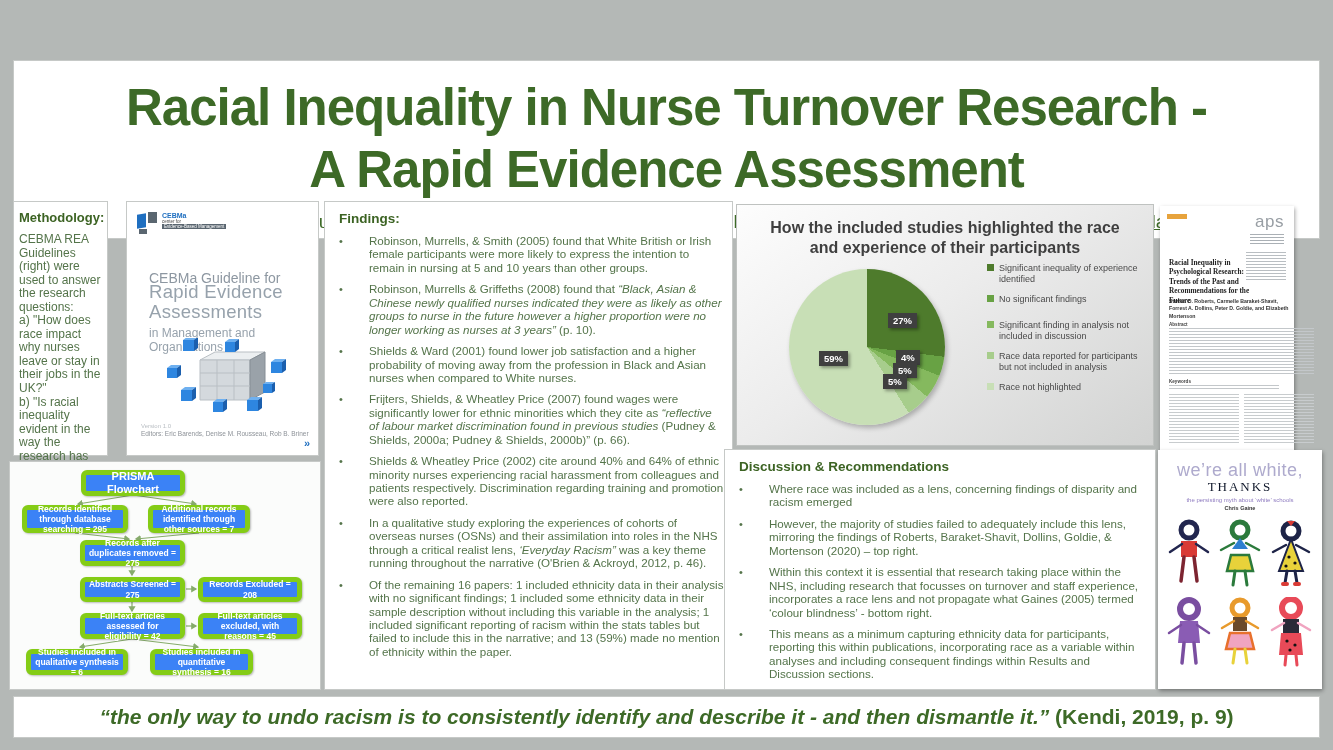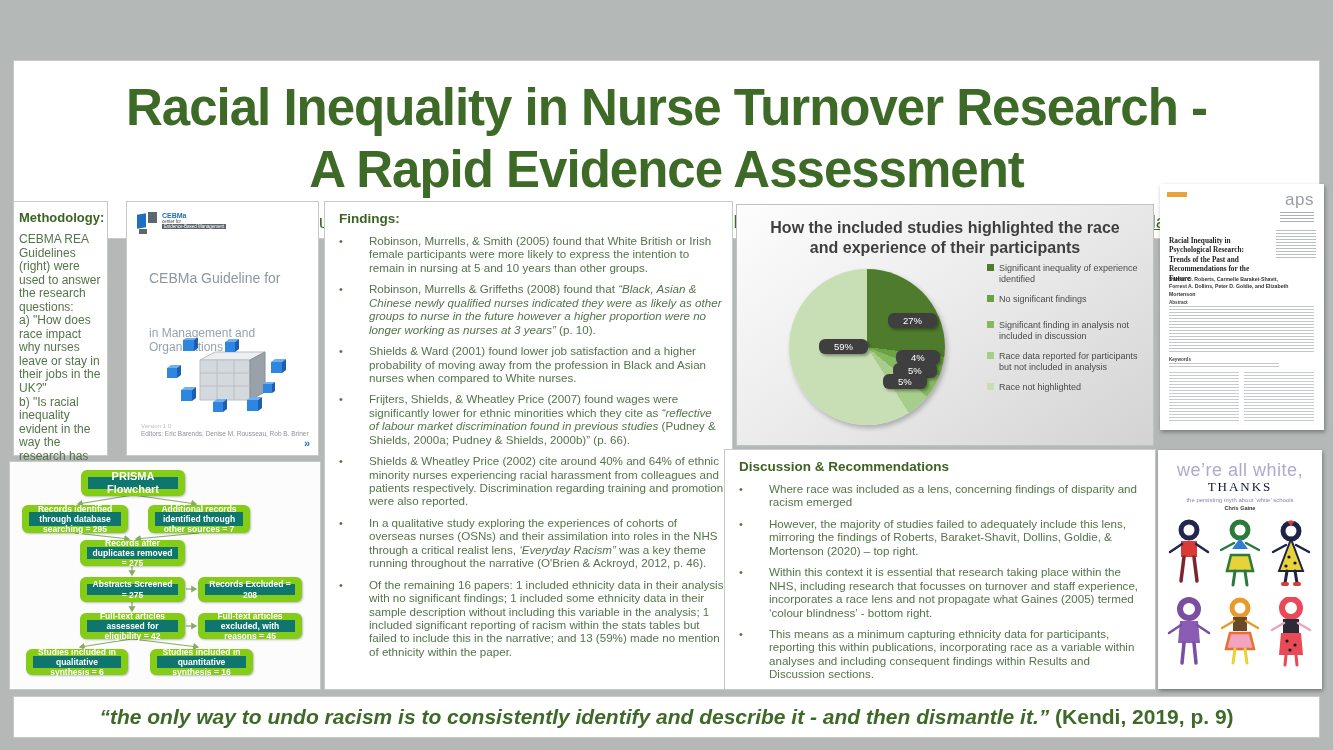--- a/index.html
+++ b/index.html
@@ -31,50 +31,50 @@
   .cebma-kicker{position:absolute;left:22px;top:68px;font-size:14px;color:#8d97a1;}
   .cebma-title{position:absolute;left:22px;top:80px;font-size:18.5px;line-height:1.1;color:#97a2ac;letter-spacing:.3px;}
   .cebma-sub{position:absolute;left:22px;top:124px;font-size:12px;color:#97a2ac;}
   .cebma-cube{position:absolute;left:28px;top:136px;}
   .cebma-version{position:absolute;left:14px;bottom:26px;font-size:6px;color:#b9bec3;}
   .cebma-editors{position:absolute;left:14px;bottom:18px;font-size:6.5px;color:#8d9298;}
   .cebma-more{position:absolute;right:8px;bottom:6px;font-size:11px;color:#1f6fc0;font-weight:700;}
 
   
   .prisma-card{left:10px;top:462px;width:310px;height:227px;background:#fbfcfb;}
-  .pbox{position:absolute;background:#0f766e;border:7px solid #84cc16;border-radius:6px;color:#fff;
+  .pbox{position:absolute;background:#3b82f6;border:5px solid #84cc16;border-radius:6px;color:#fff;
         font-size:8.5px;font-weight:700;display:flex;align-items:center;justify-content:center;
         text-align:center;line-height:1.2;padding:1px 3px;box-sizing:border-box;box-shadow:1px 1px 2px rgba(0,0,0,.25);}
   .pbox.title{font-size:11px;}
   .prisma-arrows{position:absolute;left:0;top:0;}
 
   
   .findings-card{left:325px;top:202px;width:407px;height:487px;padding:9px 8px 6px 14px;box-sizing:border-box;}
   .findings-card h3, .discussion-card h3{margin:0 0 8px 0;font-size:13.5px;color:#3c6323;}
   .bullet{display:flex;margin-bottom:8px;}
   .bullet .dot{width:14px;flex:0 0 14px;color:#54744a;font-size:11px;padding-top:1px;}
   .bullet .btxt{flex:1;margin-left:16px;font-size:11.6px;line-height:1.16;color:#54744a;}
   .bullet .it{font-style:italic;}
 
   
   .chart-panel{left:737px;top:205px;width:416px;height:240px;background:linear-gradient(145deg,#fdfdfd 0%,#ececec 45%,#d2d3d2 100%);box-shadow:0 0 0 1px #bfc2c0;}
   .chart-title{margin-top:13px;text-align:center;font-size:16px;font-weight:700;color:#3f3f3f;line-height:1.25;padding:0 30px;}
   .pie{position:absolute;left:52px;top:64px;width:156px;height:156px;border-radius:50%;box-shadow:2px 3px 5px rgba(0,0,0,.25);}
-  .pie-label{position:absolute;background:#3f3f3f;color:#fff;font-size:9.5px;font-weight:400;
-             padding:2px 15px;box-shadow:2px 2px 3px rgba(0,0,0,.35);border-radius:6px;}
+  .pie-label{position:absolute;background:#3f3f3f;color:#fff;font-size:9.5px;font-weight:700;
+             padding:2px 5px;box-shadow:2px 2px 3px rgba(0,0,0,.35);}
   .chart-legend{position:absolute;left:250px;top:58px;width:160px;}
   .leg-item{display:flex;align-items:flex-start;margin-bottom:9px;font-size:9px;color:#4a4a4a;line-height:1.2;}
   .leg-item:nth-child(3){margin-top:16px;}
   .leg-item .sw{flex:0 0 7px;width:7px;height:7px;margin:1px 5px 0 0;}
 
   
   .discussion-card{left:725px;top:450px;width:430px;height:239px;padding:9px 10px 6px 14px;box-sizing:border-box;}
 
   
-  .paper-card{left:1160px;top:184px;width:164px;height:246px;box-shadow:1px 2px 4px rgba(0,0,0,.35);}
+  .paper-card{left:1160px;top:206px;width:134px;height:246px;box-shadow:1px 2px 4px rgba(0,0,0,.35);}
   .paper-tag{position:absolute;left:7px;top:8px;width:20px;height:5px;background:#e7a33c;}
   .paper-logo{position:absolute;right:10px;top:6px;font-size:17px;color:#989ea4;font-weight:400;letter-spacing:.5px;}
   .paper-logo-lines{position:absolute;right:10px;top:28px;width:34px;height:10px;
       background:repeating-linear-gradient(#aab0b5 0 1px,transparent 1px 3px);}
   .paper-title{position:absolute;left:9px;top:52px;width:96px;font-family:"Liberation Serif",serif;
       font-size:7.3px;font-weight:700;color:#222;line-height:1.3;}
   .paper-meta{position:absolute;right:8px;top:46px;width:40px;height:30px;
       background:repeating-linear-gradient(#b9bec2 0 1px,transparent 1px 3px);}
   .paper-authors{position:absolute;left:9px;top:92px;width:130px;font-size:5.2px;color:#333;font-weight:700;line-height:1.4;}
   .paper-affil{position:absolute;left:9px;top:106px;width:130px;font-size:4.2px;color:#888;}
@@ -132,20 +132,24 @@
           <div class="m2"></div>
           <div class="m3"></div>
         </div>
       <div class="cebma-logo-text">
         <div class="cebma-logo-name">CEBMa</div>
         <div class="cebma-logo-sub1">center for</div>
         <div class="cebma-logo-sub2">Evidence-Based Management</div>
       </div>
     </div>
     <div class="cebma-kicker">CEBMa Guideline for</div>
+    <div class="cebma-title">
+      <div>Rapid Evidence</div>
+      <div>Assessments</div>
+    </div>
     <div class="cebma-sub">in Management and Organizations</div>
     <svg class="cebma-cube" width="135" height="78" viewBox="0 0 135 78">
 
       <polygon points="45,22 95,22 110,14 60,14" fill="#eceff1" stroke="#b9bfc4" stroke-width="1"></polygon>
       <polygon points="45,22 95,22 95,62 45,62" fill="#d4d9dd" stroke="#b9bfc4" stroke-width="1"></polygon>
       <polygon points="95,22 110,14 110,54 95,62" fill="#9aa2a9" stroke="#868e95" stroke-width="1"></polygon>
       <line x1="45" y1="35" x2="95" y2="35" stroke="#b9bfc4"></line>
       <line x1="45" y1="48" x2="95" y2="48" stroke="#b9bfc4"></line>
       <line x1="62" y1="22" x2="62" y2="62" stroke="#b9bfc4"></line>
       <line x1="79" y1="22" x2="79" y2="62" stroke="#b9bfc4"></line>
@@ -264,21 +268,21 @@
       </div>
   </div>
 
   <div class="card chart-panel">
     <div class="chart-title">How the included studies highlighted the race and experience of their participants</div>
     <div class="pie" style="background: conic-gradient(rgb(78, 123, 44) 0deg, rgb(78, 123, 44) 97.2deg, rgb(104, 162, 68) 97.2deg, rgb(104, 162, 68) 111.6deg, rgb(133, 185, 94) 111.6deg, rgb(133, 185, 94) 129.6deg, rgb(167, 205, 140) 129.6deg, rgb(167, 205, 140) 147.6deg, rgb(200, 223, 182) 147.6deg, rgb(200, 223, 182) 360deg);"></div>
     <div class="pie-label" style="left:151px;top:108px;">27%</div>
     <div class="pie-label" style="left:159px;top:145px;">4%</div>
     <div class="pie-label" style="left:156px;top:158px;">5%</div>
     <div class="pie-label" style="left:146px;top:169px;">5%</div>
-    <div class="pie-label" style="left:82px;top:134px;">59%</div>
+    <div class="pie-label" style="left:82px;top:146px;">59%</div>
     <div class="chart-legend">
         <div class="leg-item">
           <span class="sw" style="background: rgb(78, 123, 44);"></span>
           <span>Significant inequality of experience identified</span>
         </div>
         <div class="leg-item">
           <span class="sw" style="background: rgb(104, 162, 68);"></span>
           <span>No significant findings</span>
         </div>
         <div class="leg-item">

